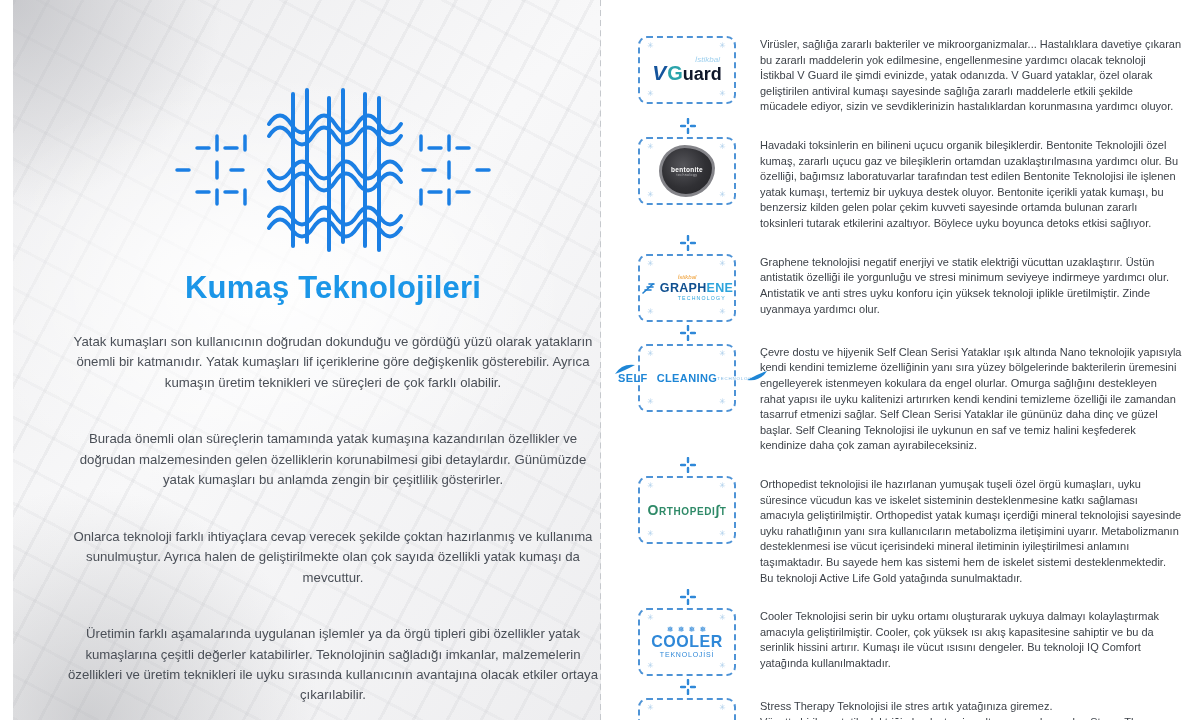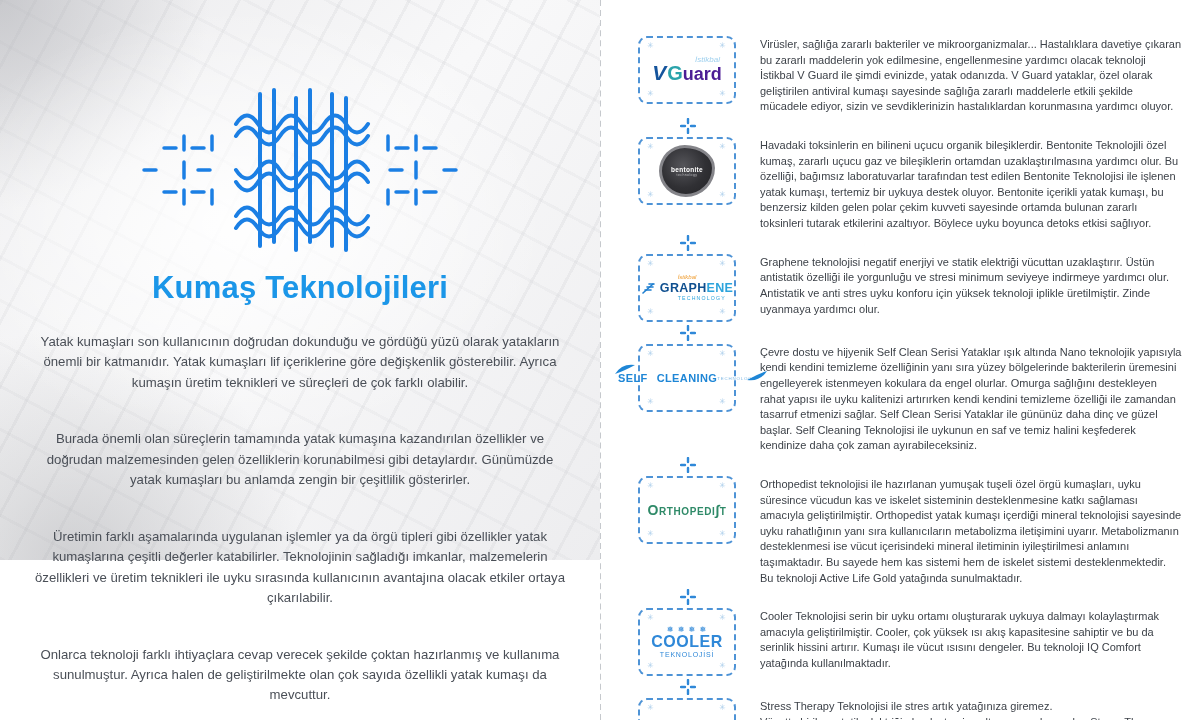--- a/index.html
+++ b/index.html
@@ -1,29 +1,30 @@
 <!DOCTYPE html>
 <html><head>
 <meta charset="utf-8">
 <style>
   html,body{margin:0;padding:0;}
   body{font-family:"Liberation Sans",sans-serif;background:#fff;}
   .page{position:relative;width:1200px;height:720px;overflow:hidden;background:#ffffff;}
 
   
   .left-panel{
-    position:absolute;left:0;top:0;width:600px;height:560px;
+    position:absolute;left:13px;top:0;width:600px;height:720px;
     background-color:#f1f1f3;
     background-image:
       radial-gradient(ellipse 430px 300px at 40% 40%, rgba(255,255,255,.95), rgba(255,255,255,0) 72%),
       radial-gradient(circle 300px at 0% 0%, rgba(173,174,179,.55), rgba(255,255,255,0) 70%),
       radial-gradient(circle 340px at 12% 100%, rgba(168,169,173,.5), rgba(255,255,255,0) 68%),
       repeating-linear-gradient(118deg, rgba(201,202,206,.22) 0 3px, rgba(255,255,255,0) 3px 30px),
       repeating-linear-gradient(28deg, rgba(208,209,213,.18) 0 3px, rgba(255,255,255,0) 3px 38px),
       linear-gradient(135deg,#ebebed 0%,#f8f8f9 45%,#ededef 100%);
+    padding-left: 20px;
   }
   .left-content{position:relative;height:100%;display:flex;flex-direction:column;align-items:center;padding-top:84px;box-sizing:border-box;}
   .weave-wrap{flex:none;}
   .page-title{
     margin-top:10px;
     font-size:31px;font-weight:800;letter-spacing:.2px;
     color:#1b96e8;text-align:center;
   }
   .intro{width:540px;margin-top:26px;display:flex;flex-direction:column;gap:36px;}
   .intro p{margin:0;font-size:13.2px;line-height:1.55;color:#4a4f57;text-align:center;}
@@ -52,21 +53,21 @@
     text-shadow:72px 0 #aacdeb;
   }
   .stamp::before{top:4px;left:7px;}
   .stamp::after{bottom:4px;left:7px;}
 
   
   .vg-brand{font-size:8px;font-style:italic;color:#9fd0ee;align-self:flex-end;margin-right:14px;margin-bottom:-3px;}
   .vg-row{display:flex;align-items:baseline;}
   .vg-v{font-size:21px;font-weight:800;font-style:italic;color:#15549c;}
   .vg-g{font-size:20px;font-weight:800;color:#2aa3ab;margin-left:1px;}
-  .vg-uard{font-size:18px;font-weight:800;color:#4c1d95;}
+  .vg-uard{font-size:18px;font-weight:800;color:#0f172a;}
 
   
   .bent-blob{
     width:50px;height:46px;
     background:radial-gradient(circle at 42% 38%, #55555a 0%, #303034 55%, #232326 100%);
     border:3px solid #85858a;
     border-radius:46% 54% 52% 48% / 50% 44% 56% 50%;
     display:flex;flex-direction:column;align-items:center;justify-content:center;
   }
   .bent-name{color:#ffffff;font-size:6.5px;font-weight:700;letter-spacing:.3px;}
@@ -153,22 +154,22 @@
           <path d="M96,132 q11,-17 22,0 q11,17 22,0 q11,-17 22,0 q11,17 22,0 q11,-17 22,0 q11,17 22,0"></path>
           <path d="M96,144 q11,-17 22,0 q11,17 22,0 q11,-17 22,0 q11,17 22,0 q11,-17 22,0 q11,17 22,0"></path>
         </svg>
       </div>
 
       <div class="page-title">Kumaş Teknolojileri</div>
 
       <div class="intro">
         <p>Yatak kumaşları son kullanıcının doğrudan dokunduğu ve gördüğü yüzü olarak yatakların önemli bir katmanıdır. Yatak kumaşları lif içeriklerine göre değişkenlik gösterebilir. Ayrıca kumaşın üretim teknikleri ve süreçleri de çok farklı olabilir.</p>
         <p>Burada önemli olan süreçlerin tamamında yatak kumaşına kazandırılan özellikler ve doğrudan malzemesinden gelen özelliklerin korunabilmesi gibi detaylardır. Günümüzde yatak kumaşları bu anlamda zengin bir çeşitlilik gösterirler.</p>
+        <p>Onlarca teknoloji farklı ihtiyaçlara cevap verecek şekilde çoktan hazırlanmış ve kullanıma sunulmuştur. Ayrıca halen de geliştirilmekte olan çok sayıda özellikli yatak kumaşı da mevcuttur.</p>
         <p>Üretimin farklı aşamalarında uygulanan işlemler ya da örgü tipleri gibi özellikler yatak kumaşlarına çeşitli değerler katabilirler. Teknolojinin sağladığı imkanlar, malzemelerin özellikleri ve üretim teknikleri ile uyku sırasında kullanıcının avantajına olacak etkiler ortaya çıkarılabilir.</p>
-        <p>Onlarca teknoloji farklı ihtiyaçlara cevap verecek şekilde çoktan hazırlanmış ve kullanıma sunulmuştur. Ayrıca halen de geliştirilmekte olan çok sayıda özellikli yatak kumaşı da mevcuttur.</p>
       </div>
     </div>
   </div>
 
   <div class="divider"></div>
 
   <div class="right-panel">
 
     <div class="tech-row">
       <div class="badge-col">

